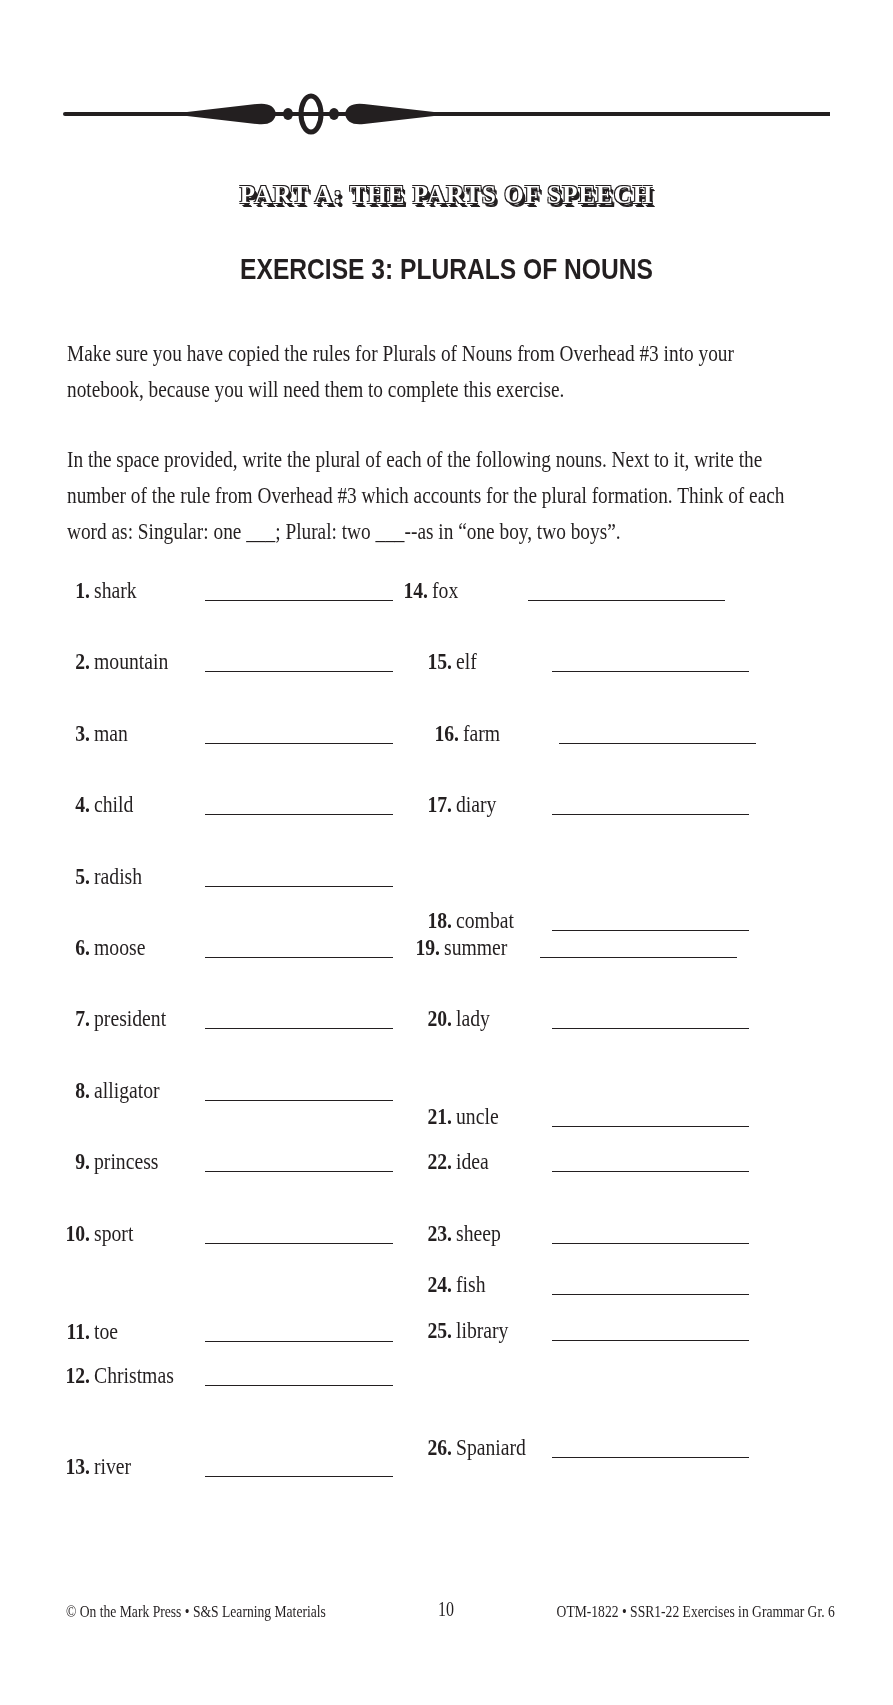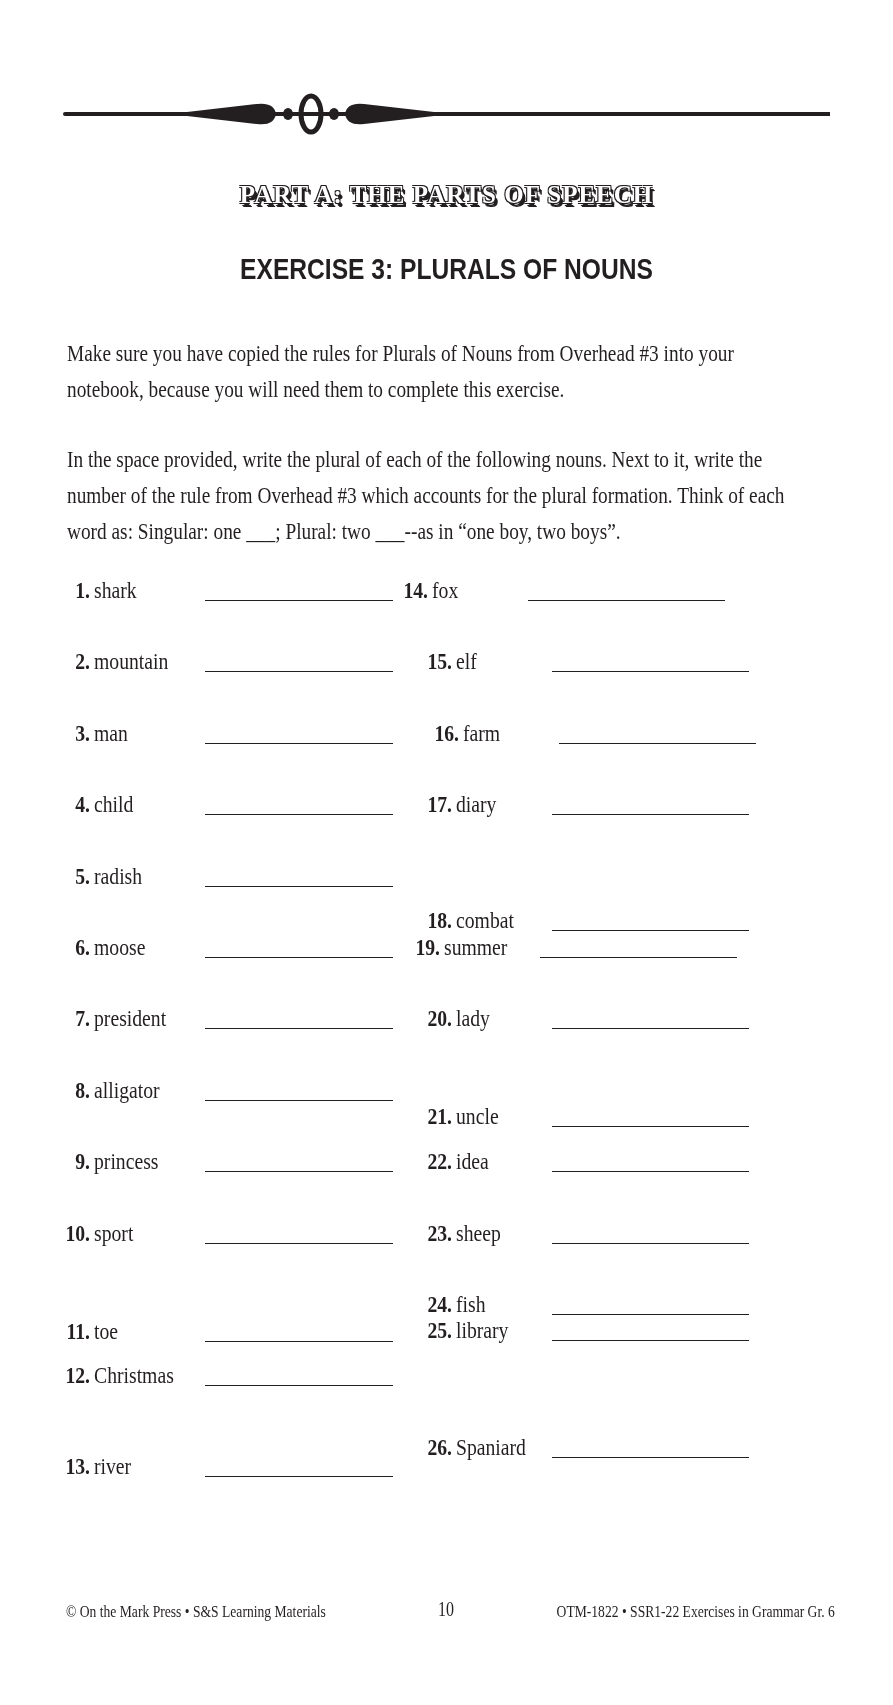--- a/index.html
+++ b/index.html
@@ -147,21 +147,21 @@
     <div class="row" style="top: 553.2px; left: 412px; width: 337px;">
       <span class="num">22.</span>
       <span class="word">idea</span>
       <span class="blank" style="left: 140px; width: 197px;"></span>
     </div>
     <div class="row" style="top: 624.6px; left: 412px; width: 337px; text-decoration: underline;">
       <span class="num">23.</span>
       <span class="word">sheep</span>
       <span class="blank" style="left: 140px; width: 197px;"></span>
     </div>
-    <div class="row" style="top: 696px; left: 412px; width: 337px;">
+    <div class="row" style="top: 676px; left: 412px; width: 337px;">
       <span class="num">24.</span>
       <span class="word">fish</span>
       <span class="blank" style="left: 140px; width: 197px;"></span>
     </div>
     <div class="row" style="top: 722px; left: 412px; width: 337px;">
       <span class="num">25.</span>
       <span class="word">library</span>
       <span class="blank" style="left: 140px; width: 197px;"></span>
     </div>
     <div class="row" style="top: 838.8px; left: 412px; width: 337px;">

